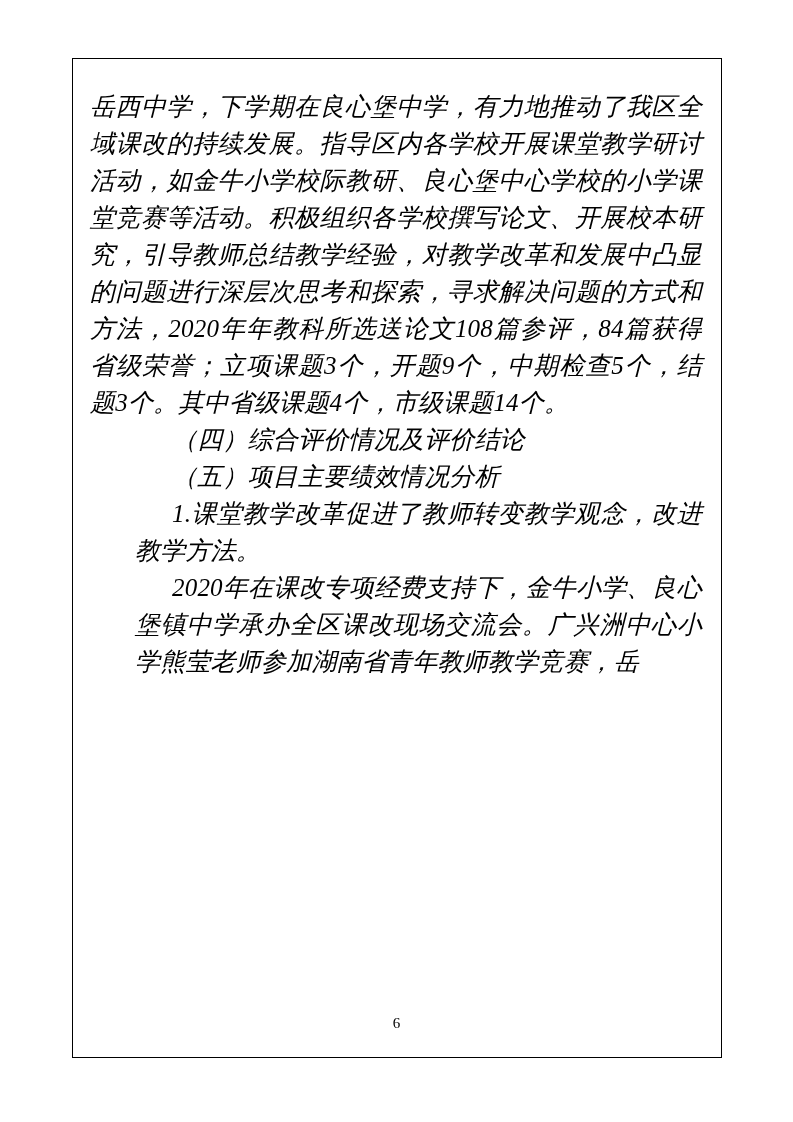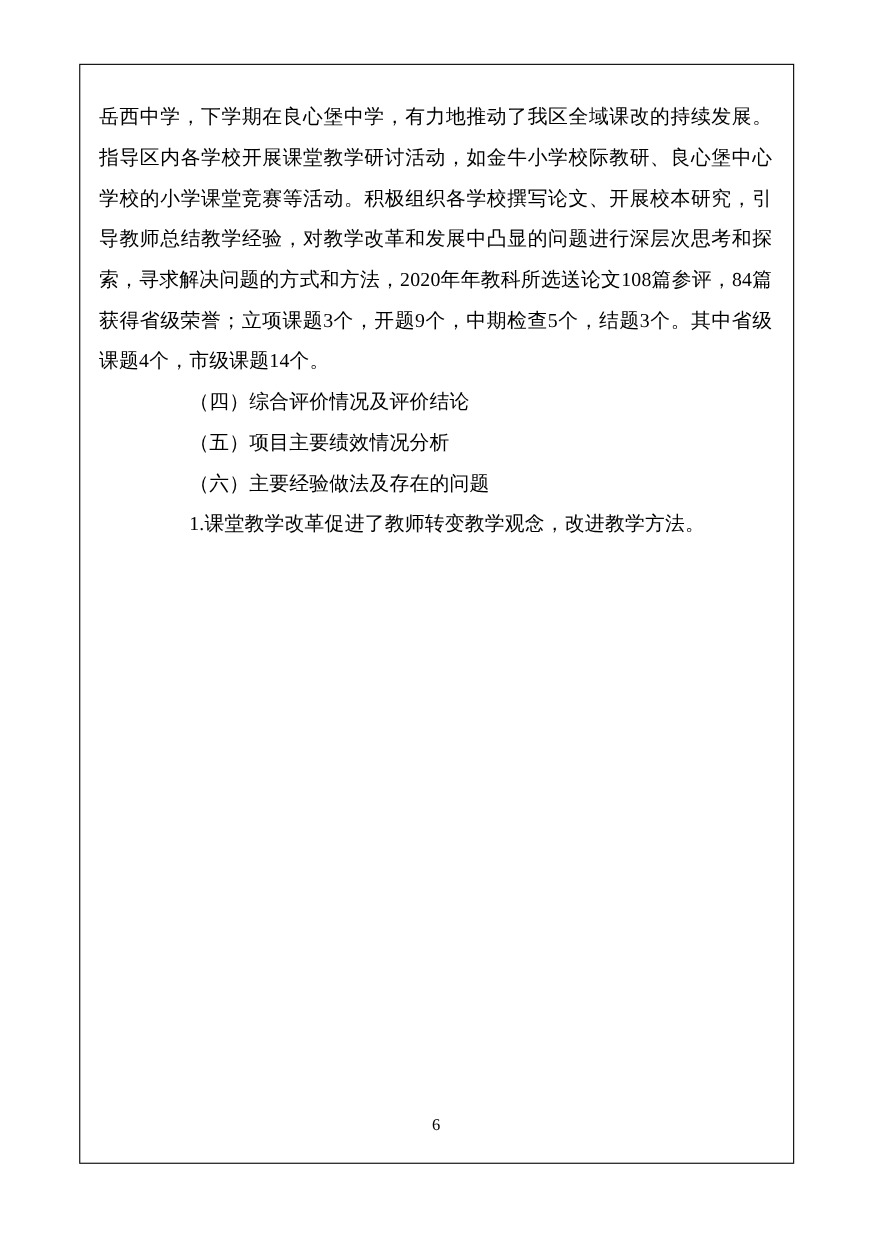--- a/index.html
+++ b/index.html
@@ -35,25 +35,26 @@
   }
   .content {
     position: absolute;
     left: 90px;
     top: 88px;
     width: 612px;
     box-sizing: border-box;
   }
   p {
     margin: 0 0 0 0;
-    font-size: 18px;
+    font-size: 25px;
     line-height: 37px;
     text-align: justify;
     text-justify: inter-ideograph;
     letter-spacing: 0.2px;
+    font-style: italic;
   }
   p.indent {
     text-indent: 37px;
     margin-left: 45px;
   }
   .page-number {
     position: absolute;
     left: 0;
     top: 1015px;
     width: 793px;
@@ -64,17 +65,17 @@
 </style>
 </head>
 <body>
 
 <div class="page">
   <div class="frame"></div>
   <div class="content">
     <p class="body-text">岳西中学，下学期在良心堡中学，有力地推动了我区全域课改的持续发展。指导区内各学校开展课堂教学研讨活动，如金牛小学校际教研、良心堡中心学校的小学课堂竞赛等活动。积极组织各学校撰写论文、开展校本研究，引导教师总结教学经验，对教学改革和发展中凸显的问题进行深层次思考和探索，寻求解决问题的方式和方法，2020年年教科所选送论文108篇参评，84篇获得省级荣誉；立项课题3个，开题9个，中期检查5个，结题3个。其中省级课题4个，市级课题14个。</p>
     <p class="body-text indent">（四）综合评价情况及评价结论</p>
     <p class="body-text indent">（五）项目主要绩效情况分析</p>
-    <p class="body-text indent">（六）主要经验做法及存在的问题</p>
     <p class="body-text indent">1.课堂教学改革促进了教师转变教学观念，改进教学方法。</p>
+    <p class="body-text indent">2020年在课改专项经费支持下，金牛小学、良心堡镇中学承办全区课改现场交流会。广兴洲中心小学熊莹老师参加湖南省青年教师教学竞赛，岳</p>
   </div>
   <div class="page-number">6</div>
 </div>
 
 </body></html>

